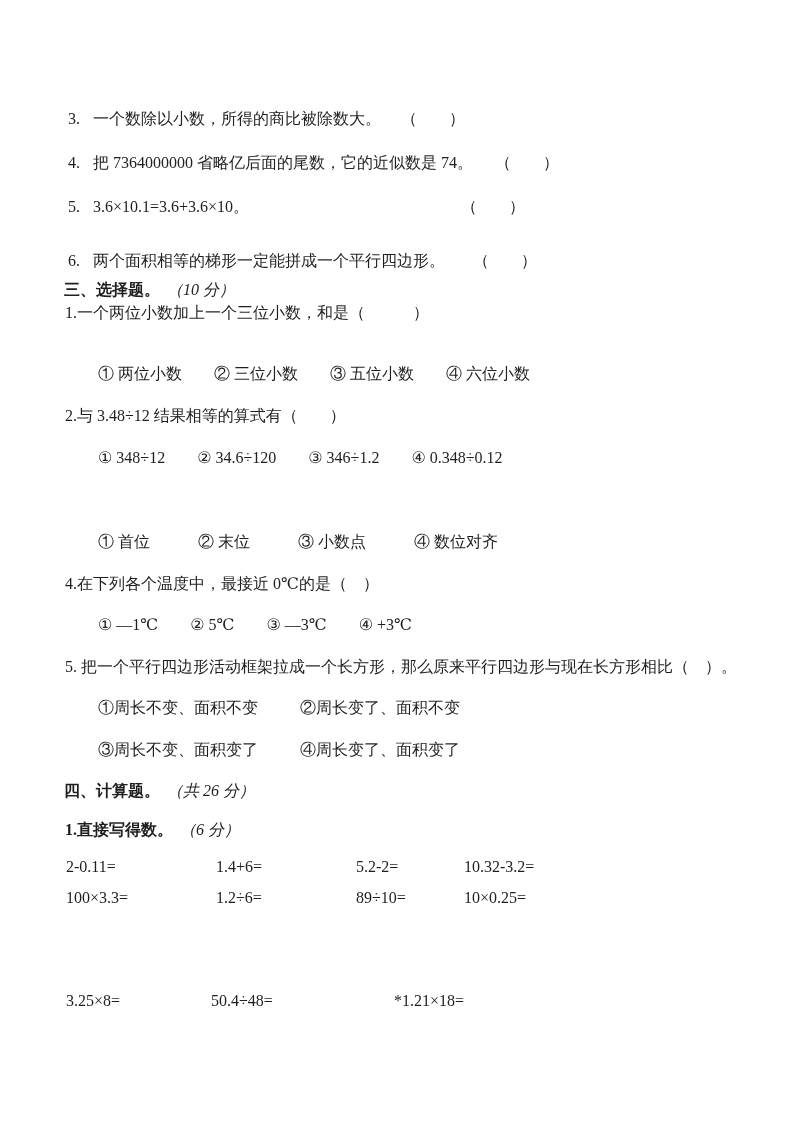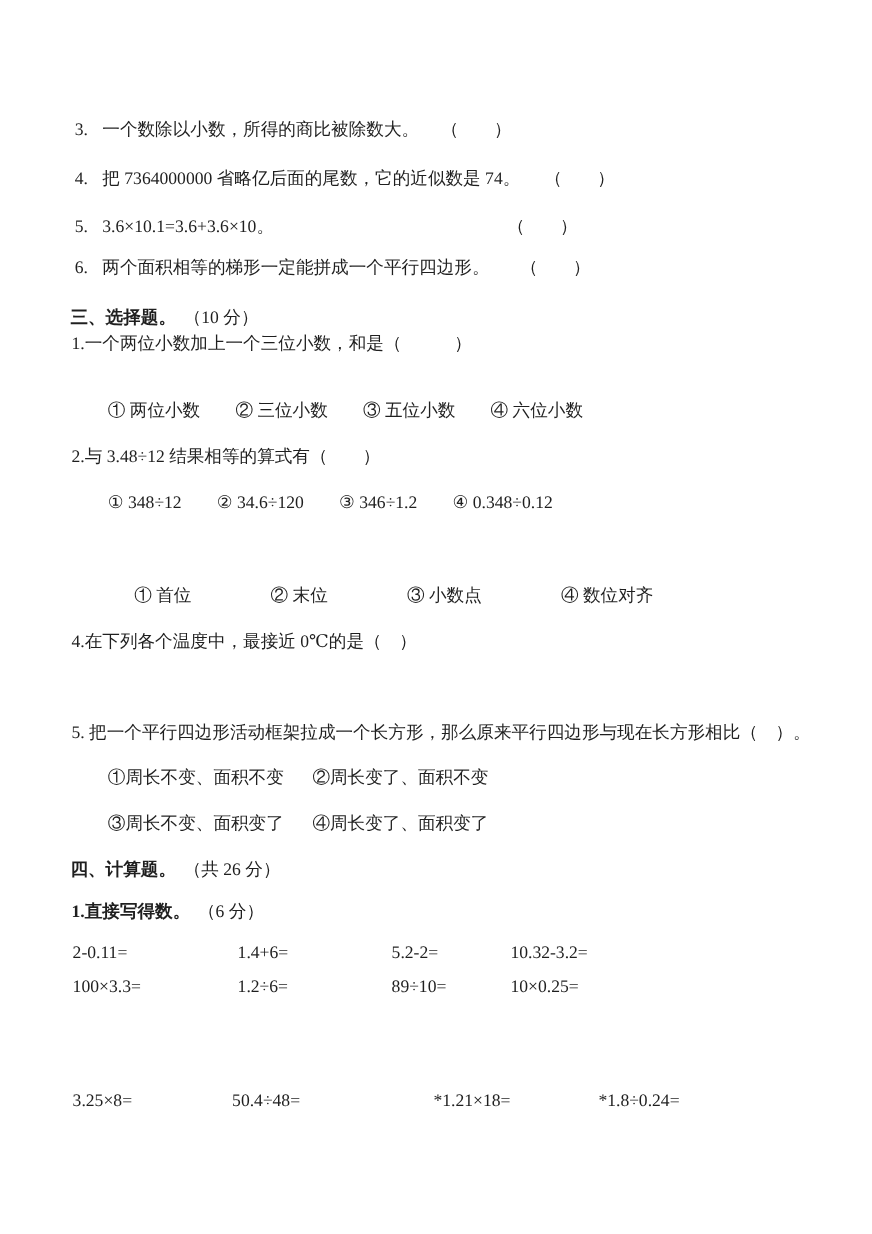--- a/index.html
+++ b/index.html
@@ -14,47 +14,47 @@
   }
   .line{position:absolute;left:64px;white-space:nowrap;line-height:22px;}
   .judge{left:68px;}
   .judge .qnum{display:inline-block;margin-right:13px;}
   .judge .bracket{display:inline-block;}
   .judge-0 .bracket{margin-left:20px;}
   .judge-1 .bracket{margin-left:22px;}
   .judge-2 .bracket{margin-left:212px;}
   .judge-3 .bracket{margin-left:28px;}
   .sec-title{font-weight:bold;margin-top:12px;}
-  .score{font-weight:normal;margin-left:7px;}
+  .score{font-weight:normal;margin-left:7px;font-style:italic;}
   .stem{left:65px;}
   .opts{left:98px;text-align:center;}
   .opt{display:inline-block;margin-right:32px;}
-  .opts-wide .opt{margin-right:48px;margin-left:24px;}
+  .opts-wide .opt{margin-right:48px;}
   .opt:last-child{margin-right:0;}
-  .grid2{display:grid;grid-template-columns:186px auto;left:98px;width:600px;}
+  .grid2{display:grid;grid-template-columns:186px auto;left:98px;width:600px;gap:16px;}
   .eq-grid{display:grid;left:66px;width:680px;}
   .eq-mental{grid-template-columns:150px 140px 108px auto;}
   .eq-vertical{grid-template-columns:145px 183px 150px auto;}
   .cell{white-space:nowrap;}
 </style>
 </head>
 <body>
 
 <div class="page">
 
   <div class="line judge judge-0" style="top:108px">
     <span class="qnum">3.</span><span class="qtext">一个数除以小数，所得的商比被除数大。</span><span class="bracket">（　　）</span>
   </div>
   <div class="line judge judge-1" style="top:152px">
     <span class="qnum">4.</span><span class="qtext">把 7364000000 省略亿后面的尾数，它的近似数是 74。</span><span class="bracket">（　　）</span>
   </div>
   <div class="line judge judge-2" style="top:196px">
     <span class="qnum">5.</span><span class="qtext">3.6×10.1=3.6+3.6×10。</span><span class="bracket">（　　）</span>
   </div>
-  <div class="line judge judge-3" style="top:233px">
+  <div class="line judge judge-3" style="top:250px">
     <span class="qnum">6.</span><span class="qtext">两个面积相等的梯形一定能拼成一个平行四边形。</span><span class="bracket">（　　）</span>
   </div>
 
   <div class="line" style="top:279px">
     <span class="sec-title">三、选择题。</span><span class="score">（10 分）</span>
   </div>
 
   <div class="line stem" style="top:302px">1.一个两位小数加上一个三位小数，和是（　　　）</div>
   <div class="line opts" style="top:363px">
     <span class="opt">① 两位小数</span><span class="opt">② 三位小数</span><span class="opt">③ 五位小数</span><span class="opt">④ 六位小数</span>
@@ -63,20 +63,23 @@
   <div class="line stem" style="top:405px">2.与 3.48÷12 结果相等的算式有（　　）</div>
   <div class="line opts" style="top:447px">
     <span class="opt">① 348÷12</span><span class="opt">② 34.6÷120</span><span class="opt">③ 346÷1.2</span><span class="opt">④ 0.348÷0.12</span>
   </div>
 
   <div class="line opts opts-wide" style="top:531px">
     <span class="opt">① 首位</span><span class="opt">② 末位</span><span class="opt">③ 小数点</span><span class="opt">④ 数位对齐</span>
   </div>
 
   <div class="line stem" style="top:573px">4.在下列各个温度中，最接近 0℃的是（　）</div>
+  <div class="line opts" style="top:614px">
+    <span class="opt">① —1℃</span><span class="opt">② 5℃</span><span class="opt">③ —3℃</span><span class="opt">④ +3℃</span>
+  </div>
 
   <div class="line stem" style="top:656px">5. 把一个平行四边形活动框架拉成一个长方形，那么原来平行四边形与现在长方形相比（　）。</div>
   <div class="line grid2" style="top:697px">
     <span class="cell">①周长不变、面积不变</span>
       <span class="cell">②周长变了、面积不变</span>
   </div>
   <div class="line grid2" style="top:739px">
     <span class="cell">③周长不变、面积变了</span>
       <span class="cell">④周长变了、面积变了</span>
   </div>
@@ -99,16 +102,15 @@
     <span class="cell">100×3.3=</span>
       <span class="cell">1.2÷6=</span>
       <span class="cell">89÷10=</span>
       <span class="cell">10×0.25=</span>
   </div>
 
   <div class="line eq-grid eq-vertical" style="top:990px">
     <span class="cell">3.25×8=</span>
       <span class="cell">50.4÷48=</span>
       <span class="cell">*1.21×18=</span>
-      <span class="cell">*1.8÷0.24=</span>
   </div>
 
 </div>
 
 </body></html>

